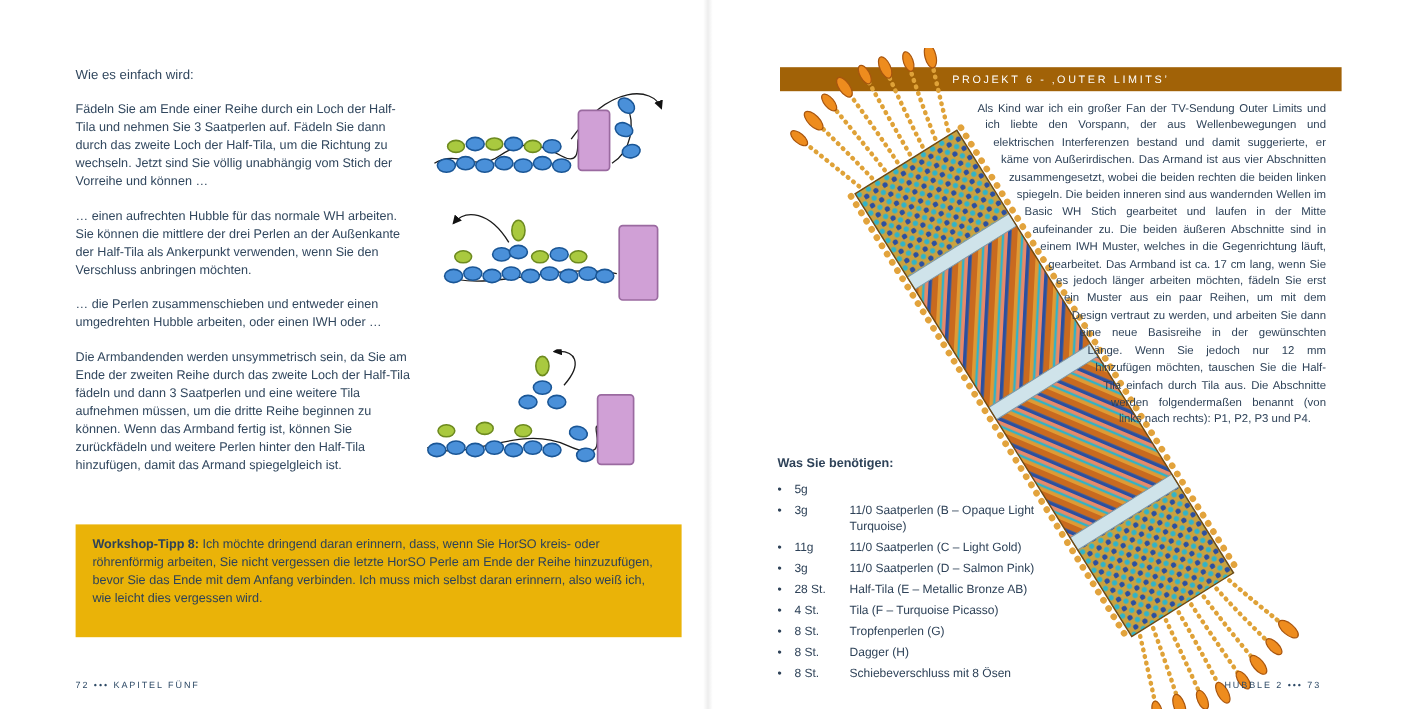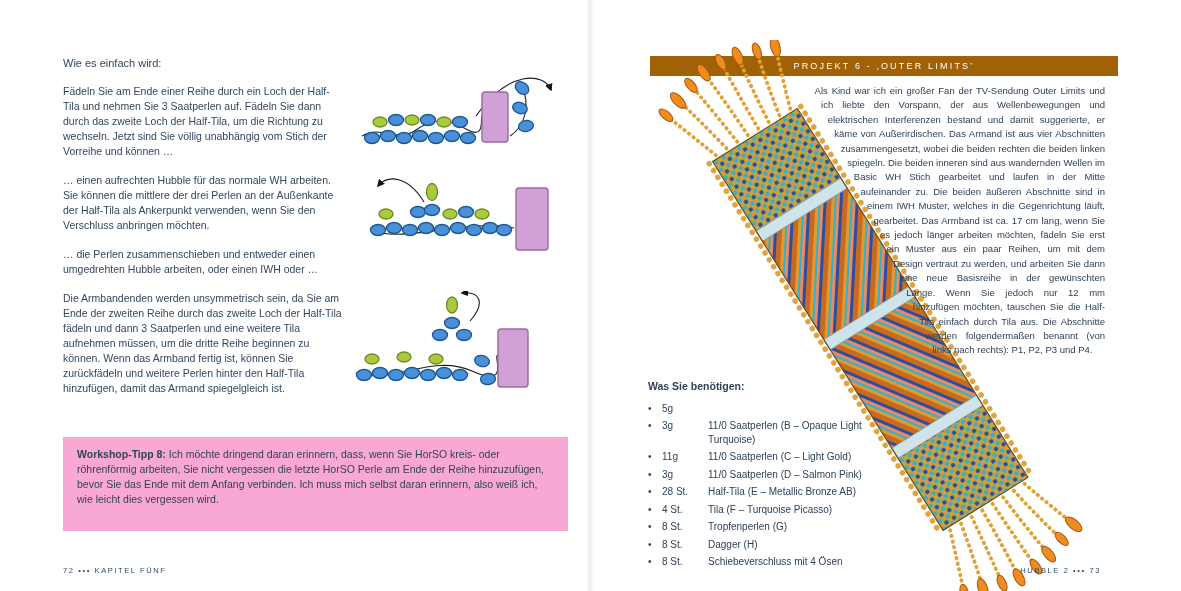--- a/index.html
+++ b/index.html
@@ -22,21 +22,21 @@
   #diagram2 { left:366px; top:166px; }
   #diagram3 { left:352px; top:291px; }
 
   .bead-blue  { fill:#4a90d9; stroke:#1a5696; stroke-width:1.3; }
   .bead-green { fill:#a9c93f; stroke:#6d8a1f; stroke-width:1.3; }
   .tila       { fill:#d0a0d6; stroke:#9a6aa0; stroke-width:1.4; }
   .thread     { fill:none; stroke:#1c1c1c; stroke-width:1.1; }
 
   #tip-box {
     position:absolute; left:63px; top:437px; width:505px; height:94px;
-    background:#f9a8d4; color:#2e4258;
+    background:#eab308; color:#2e4258;
     padding:10px 14px; font-size:10.5px; line-height:15px;
   }
   #tip-box b { font-weight:bold; }
 
   .footer { position:absolute; top:566px; font-size:7.5px; letter-spacing:1.6px; color:#2e4a66; }
   #footer-left { left:63px; }
   #footer-right { right:80px; text-align:right; }
 
   #gutter {
     position:absolute; left:586px; top:0; width:8px; height:591px;
@@ -299,20 +299,20 @@
         <span>Tropfenperlen (G)</span>
       </div>
       <div class="mat-row">
         <span>•</span>
         <span>8 St.</span>
         <span>Dagger (H)</span>
       </div>
       <div class="mat-row">
         <span>•</span>
         <span>8 St.</span>
-        <span>Schiebeverschluss mit 4 Ösen</span>
+        <span>Schiebeverschluss mit 8 Ösen</span>
       </div>
     </div>
 
     <div id="footer-right" class="footer">HUBBLE 2 ••• 73</div>
   </section>
 
 </div>
 
 </body></html>

